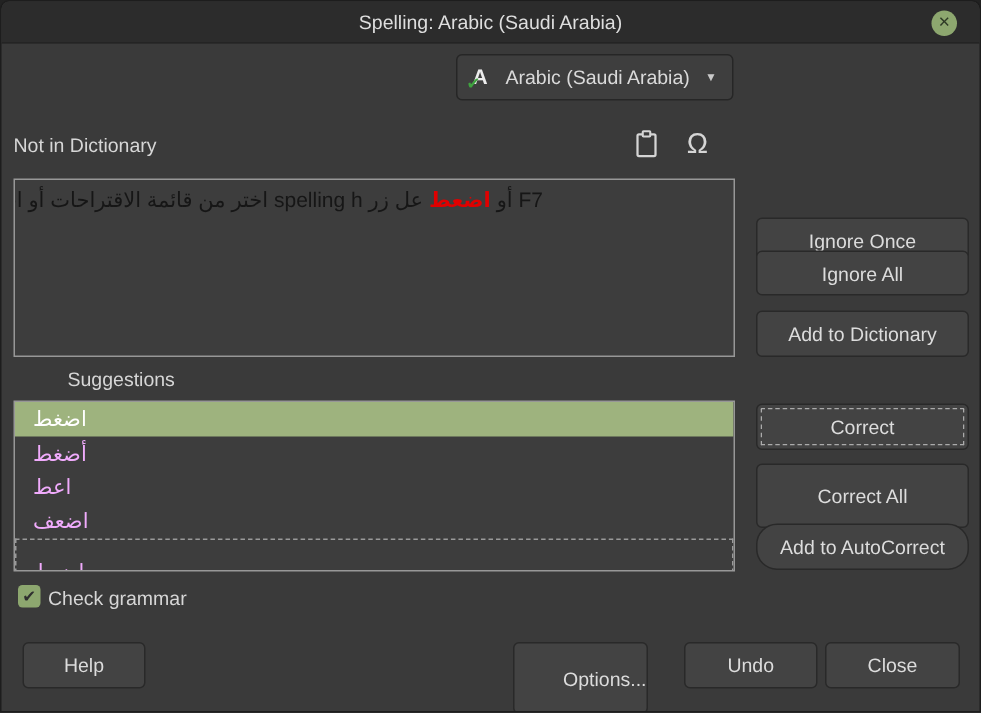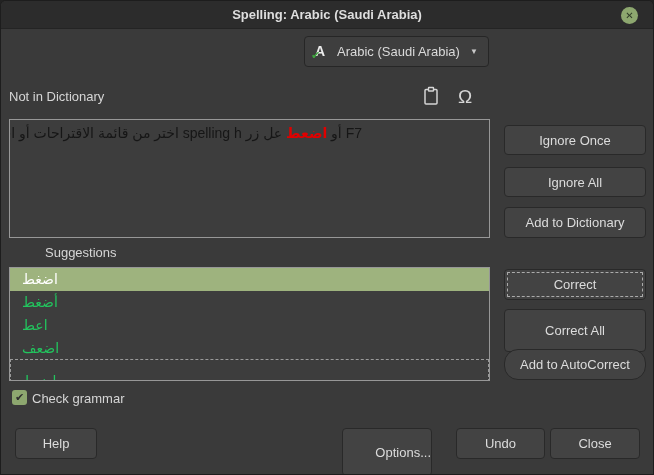--- a/index.html
+++ b/index.html
@@ -7,21 +7,21 @@
     --btn:#434343; --btn-border:#292929; --txt:#d7d7d7;
     --frame:#979797; --accent-green:#9eb37e; --mint-green:#8da76f; --red:#e00000;
   }
   *{margin:0;padding:0;box-sizing:border-box;}
   body{font-family:"Liberation Sans","DejaVu Sans",sans-serif;background:#222;}
   .window{position:relative;width:654px;height:475px;background:var(--bg);
           border:1px solid #1d1d1d;border-radius:6px 6px 0 0;overflow:hidden;}
   
   .titlebar{position:absolute;left:0;top:0;width:100%;height:28px;background:var(--titlebar);
             border-bottom:1px solid #242424;}
-  .title{width:100%;text-align:center;line-height:27px;font-size:13px;font-weight:bold;color:#dedede;}
+  .title{width:100%;text-align:center;line-height:27px;font-size:13px;font-weight:normal;color:#dedede;}
   .close-btn{position:absolute;right:15px;top:6px;width:17px;height:17px;border-radius:50%;
              background:var(--mint-green);display:flex;align-items:center;justify-content:center;
              color:#2e3a26;font-size:10px;font-weight:bold;cursor:default;}
   
   .lbl{position:absolute;font-size:13px;color:#d6d6d6;}
   
   .dropdown{position:absolute;left:303px;top:35px;width:185px;height:31px;background:#3e3e3e;
             border:1px solid #262626;border-radius:4px;display:flex;align-items:center;
             padding:0 10px;gap:7px;color:#dadada;font-size:13px;}
   .spell-icon{position:relative;width:15px;height:17px;flex:0 0 auto;}
@@ -34,21 +34,21 @@
   
   .entry{position:absolute;left:8px;top:118px;width:481px;height:119px;background:var(--panel);
          border:1px solid var(--frame);overflow:hidden;}
   .entry-text{position:absolute;top:5px;right:127px;direction:rtl;white-space:nowrap;
               font-size:14px;color:#161616;}
   .misspelled{color:var(--red);font-weight:bold;}
   
   .listbox{position:absolute;left:8px;top:266px;width:481px;height:114px;background:var(--panel);
            border:1px solid var(--frame);overflow:hidden;}
   .sugg-item{height:22.8px;display:flex;align-items:center;padding-left:12px;
-             font-size:14px;color:#22c55e;direction:ltr;}
+             font-size:14px;color:#f0abfc;direction:ltr;}
   .sugg-item.selected{background:var(--accent-green);color:#ffffff;}
   .sugg-item.partial{border:1px dashed #9a9a9a;align-items:flex-start;}
   .sugg-item.partial span{display:block;margin-top:13px;}
   
   .btn{position:absolute;background:var(--btn);border:1px solid var(--btn-border);border-radius:4px;
        color:#dcdcdc;font-size:13px;display:flex;align-items:center;justify-content:center;cursor:default;}
   .btn.focus{outline:1px dashed #ababab;outline-offset:-4px;}
   .side{left:503px;width:142px;height:30px;}
   
   .checkbox{position:absolute;left:11px;top:389px;width:15px;height:15px;background:var(--mint-green);
@@ -87,21 +87,21 @@
   </div>
 
   <div class="tool-btn" style="left:452px;top:83px;">
     <span class="omega">Ω</span>
   </div>
 
   <div class="entry">
     <div class="entry-text"><span>F7 أو </span><span class="misspelled">اضعط</span><span> عل زر spelling h اختر من قائمة الاقتراحات أو اختر</span></div>
   </div>
 
-  <div class="btn side" style="top:124px;">
+  <div class="btn side" style="top:144px;">
     <span>Ignore Once</span>
     </div>
   <div class="btn side" style="top:166px;">
     <span>Ignore All</span>
     </div>
   <div class="btn side" style="top:206px;height:31px;">
     <span>Add to Dictionary</span>
     </div>
 
   <div class="lbl" style="left:8px;top:244px;margin-left:36px;">Suggestions</div>

